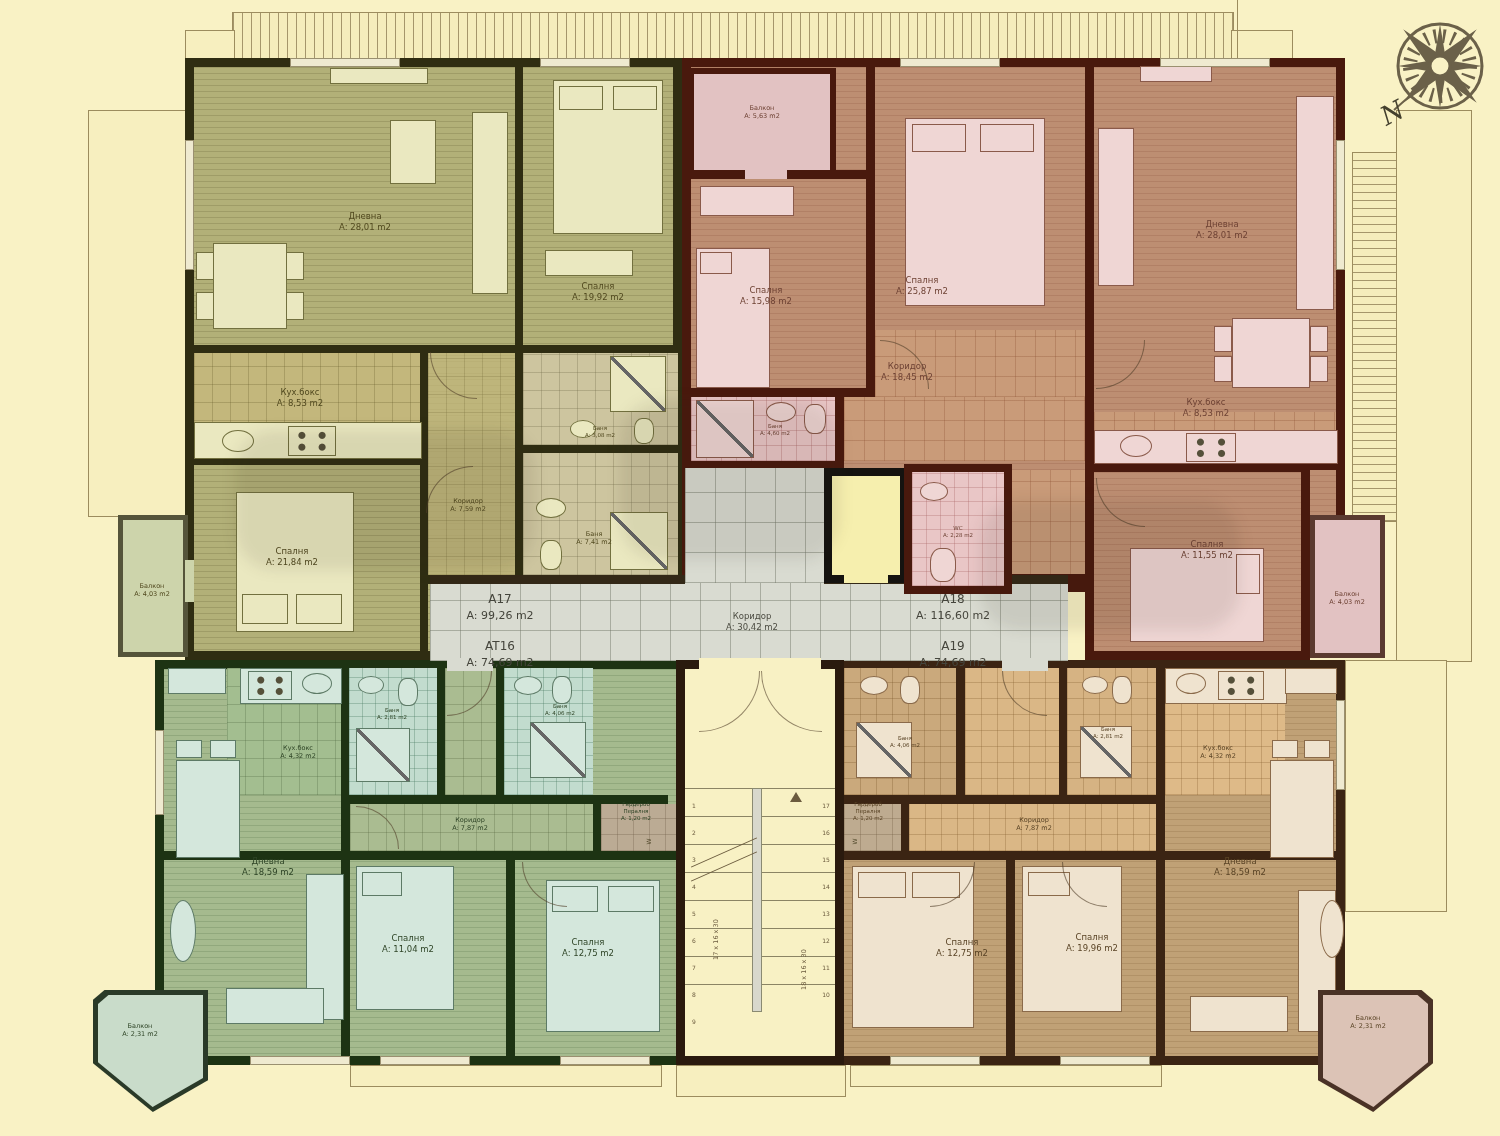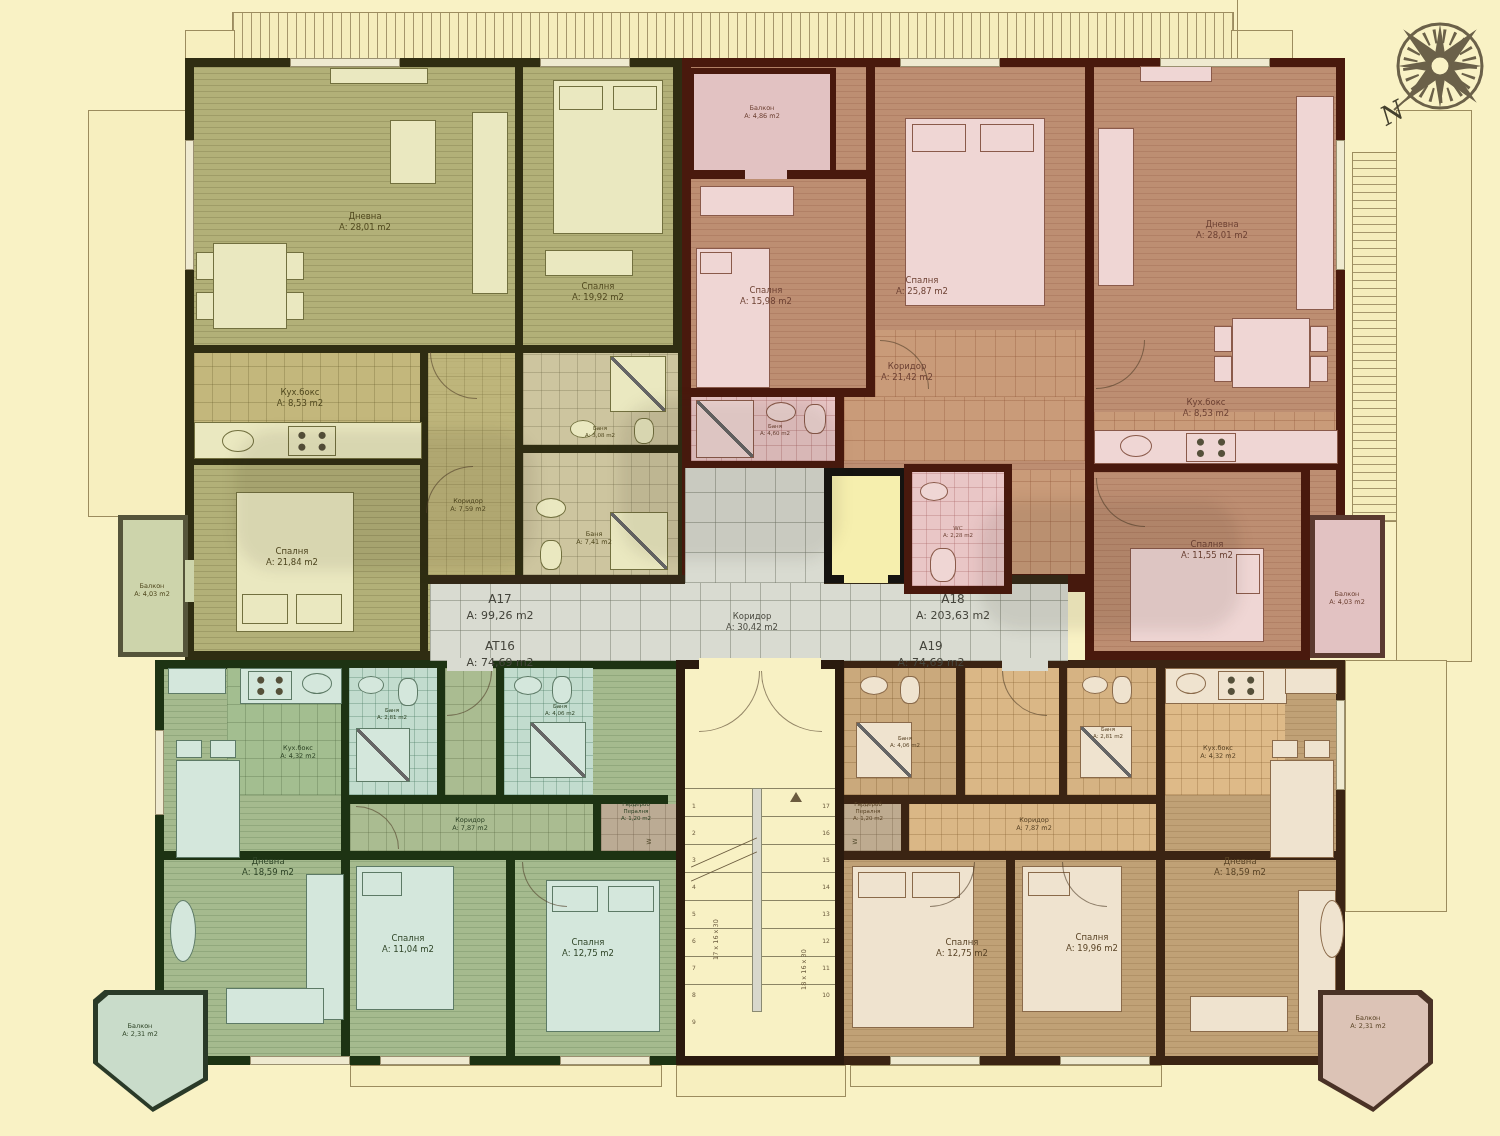--- a/index.html
+++ b/index.html
@@ -338,26 +338,26 @@
 
   <div class="lab cO" style="left:365px;top:222px"><span>Дневна</span><br><span>A: 28,01 m2</span></div>
   <div class="lab cO" style="left:598px;top:292px"><span>Спалня</span><br><span>A: 19,92 m2</span></div>
   <div class="lab cO" style="left:300px;top:398px"><span>Кух.бокс</span><br><span>A: 8,53 m2</span></div>
   <div class="lab cO t6" style="left:468px;top:505px"><span>Коридор</span><br><span>A: 7,59 m2</span></div>
   <div class="lab cO t6" style="left:594px;top:538px"><span>Баня</span><br><span>A: 7,41 m2</span></div>
   <div class="lab cO t5" style="left:600px;top:432px"><span>Баня</span><br><span>A: 3,08 m2</span></div>
   <div class="lab cO" style="left:292px;top:557px"><span>Спалня</span><br><span>A: 21,84 m2</span></div>
   <div class="lab cO t6" style="left:152px;top:590px"><span>Балкон</span><br><span>A: 4,03 m2</span></div>
 
-  <div class="lab cR t6" style="left:762px;top:112px"><span>Балкон</span><br><span>A: 4,86 m2</span></div>
+  <div class="lab cR t6" style="left:762px;top:112px"><span>Балкон</span><br><span>A: 5,63 m2</span></div>
   <div class="lab cR" style="left:766px;top:296px"><span>Спалня</span><br><span>A: 15,98 m2</span></div>
   <div class="lab cR" style="left:922px;top:286px"><span>Спалня</span><br><span>A: 25,87 m2</span></div>
   <div class="lab cR" style="left:1222px;top:230px"><span>Дневна</span><br><span>A: 28,01 m2</span></div>
   <div class="lab cR" style="left:1206px;top:408px"><span>Кух.бокс</span><br><span>A: 8,53 m2</span></div>
-  <div class="lab cR" style="left:907px;top:372px"><span>Коридор</span><br><span>A: 21,42 m2</span></div>
+  <div class="lab cR" style="left:907px;top:372px"><span>Коридор</span><br><span>A: 18,45 m2</span></div>
   <div class="lab cR t5" style="left:775px;top:430px"><span>Баня</span><br><span>A: 4,60 m2</span></div>
   <div class="lab cR" style="left:1207px;top:550px"><span>Спалня</span><br><span>A: 11,55 m2</span></div>
   <div class="lab cR t6" style="left:1347px;top:598px"><span>Балкон</span><br><span>A: 4,03 m2</span></div>
   <div class="lab cR t5" style="left:958px;top:532px"><span>WC</span><br><span>A: 2,28 m2</span></div>
 
   <div class="lab cG t6" style="left:298px;top:752px"><span>Кух.бокс</span><br><span>A: 4,32 m2</span></div>
   <div class="lab cG" style="left:268px;top:867px"><span>Дневна</span><br><span>A: 18,59 m2</span></div>
   <div class="lab cG t6" style="left:470px;top:824px"><span>Коридор</span><br><span>A: 7,87 m2</span></div>
   <div class="lab cG t5" style="left:560px;top:710px"><span>Баня</span><br><span>A: 4,06 m2</span></div>
   <div class="lab cG t5" style="left:392px;top:714px"><span>Баня</span><br><span>A: 2,81 m2</span></div>
@@ -376,22 +376,22 @@
   <div class="lab cB" style="left:962px;top:948px"><span>Спалня</span><br><span>A: 12,75 m2</span></div>
   <div class="lab cB" style="left:1092px;top:943px"><span>Спалня</span><br><span>A: 19,96 m2</span></div>
   <div class="lab cB" style="left:1240px;top:867px"><span>Дневна</span><br><span>A: 18,59 m2</span></div>
   <div class="lab cB t6" style="left:1368px;top:1022px"><span>Балкон</span><br><span>A: 2,31 m2</span></div>
 
   <div class="wtxt" style="left:646px;top:838px">W</div>
   <div class="wtxt" style="left:852px;top:838px">W</div>
 
   <div class="ulab" style="left:500px;top:608px"><span class="uid">A17</span><br><span>A: 99,26 m2</span></div>
   <div class="ulab" style="left:500px;top:655px"><span class="uid">AT16</span><br><span>A: 74,69 m2</span></div>
-  <div class="ulab" style="left:953px;top:608px"><span class="uid">A18</span><br><span>A: 203,63 m2</span></div>
-  <div class="ulab" style="left:931px;top:655px"><span class="uid">A19</span><br><span>A: 74,69 m2</span></div>
+  <div class="ulab" style="left:953px;top:608px"><span class="uid">A18</span><br><span>A: 116,60 m2</span></div>
+  <div class="ulab" style="left:953px;top:655px"><span class="uid">A19</span><br><span>A: 74,69 m2</span></div>
   <div class="lab" style="left:752px;top:622px;color:#4c4c42"><span>Коридор</span><br><span>A: 30,42 m2</span></div>
 
   <div class="abs" style="left:1378px;top:8px;width:120px;height:120px;z-index:45">
     <svg width="120" height="120" viewBox="0 0 120 120">
       <circle cx="62" cy="58" r="42" fill="none" stroke="#6b6149" stroke-width="3"></circle>
       <circle cx="62" cy="58" r="30" fill="none" stroke="#6b6149" stroke-width="14" stroke-dasharray="2.5 6.5"></circle>
       <g fill="#6b6149">
         <polygon points="62,16 68,52 104,58 68,64 62,100 56,64 20,58 56,52"></polygon>
         <g transform="rotate(45 62 58)">
           <polygon points="62,6 70,50 114,58 70,66 62,110 54,66 10,58 54,50"></polygon>

